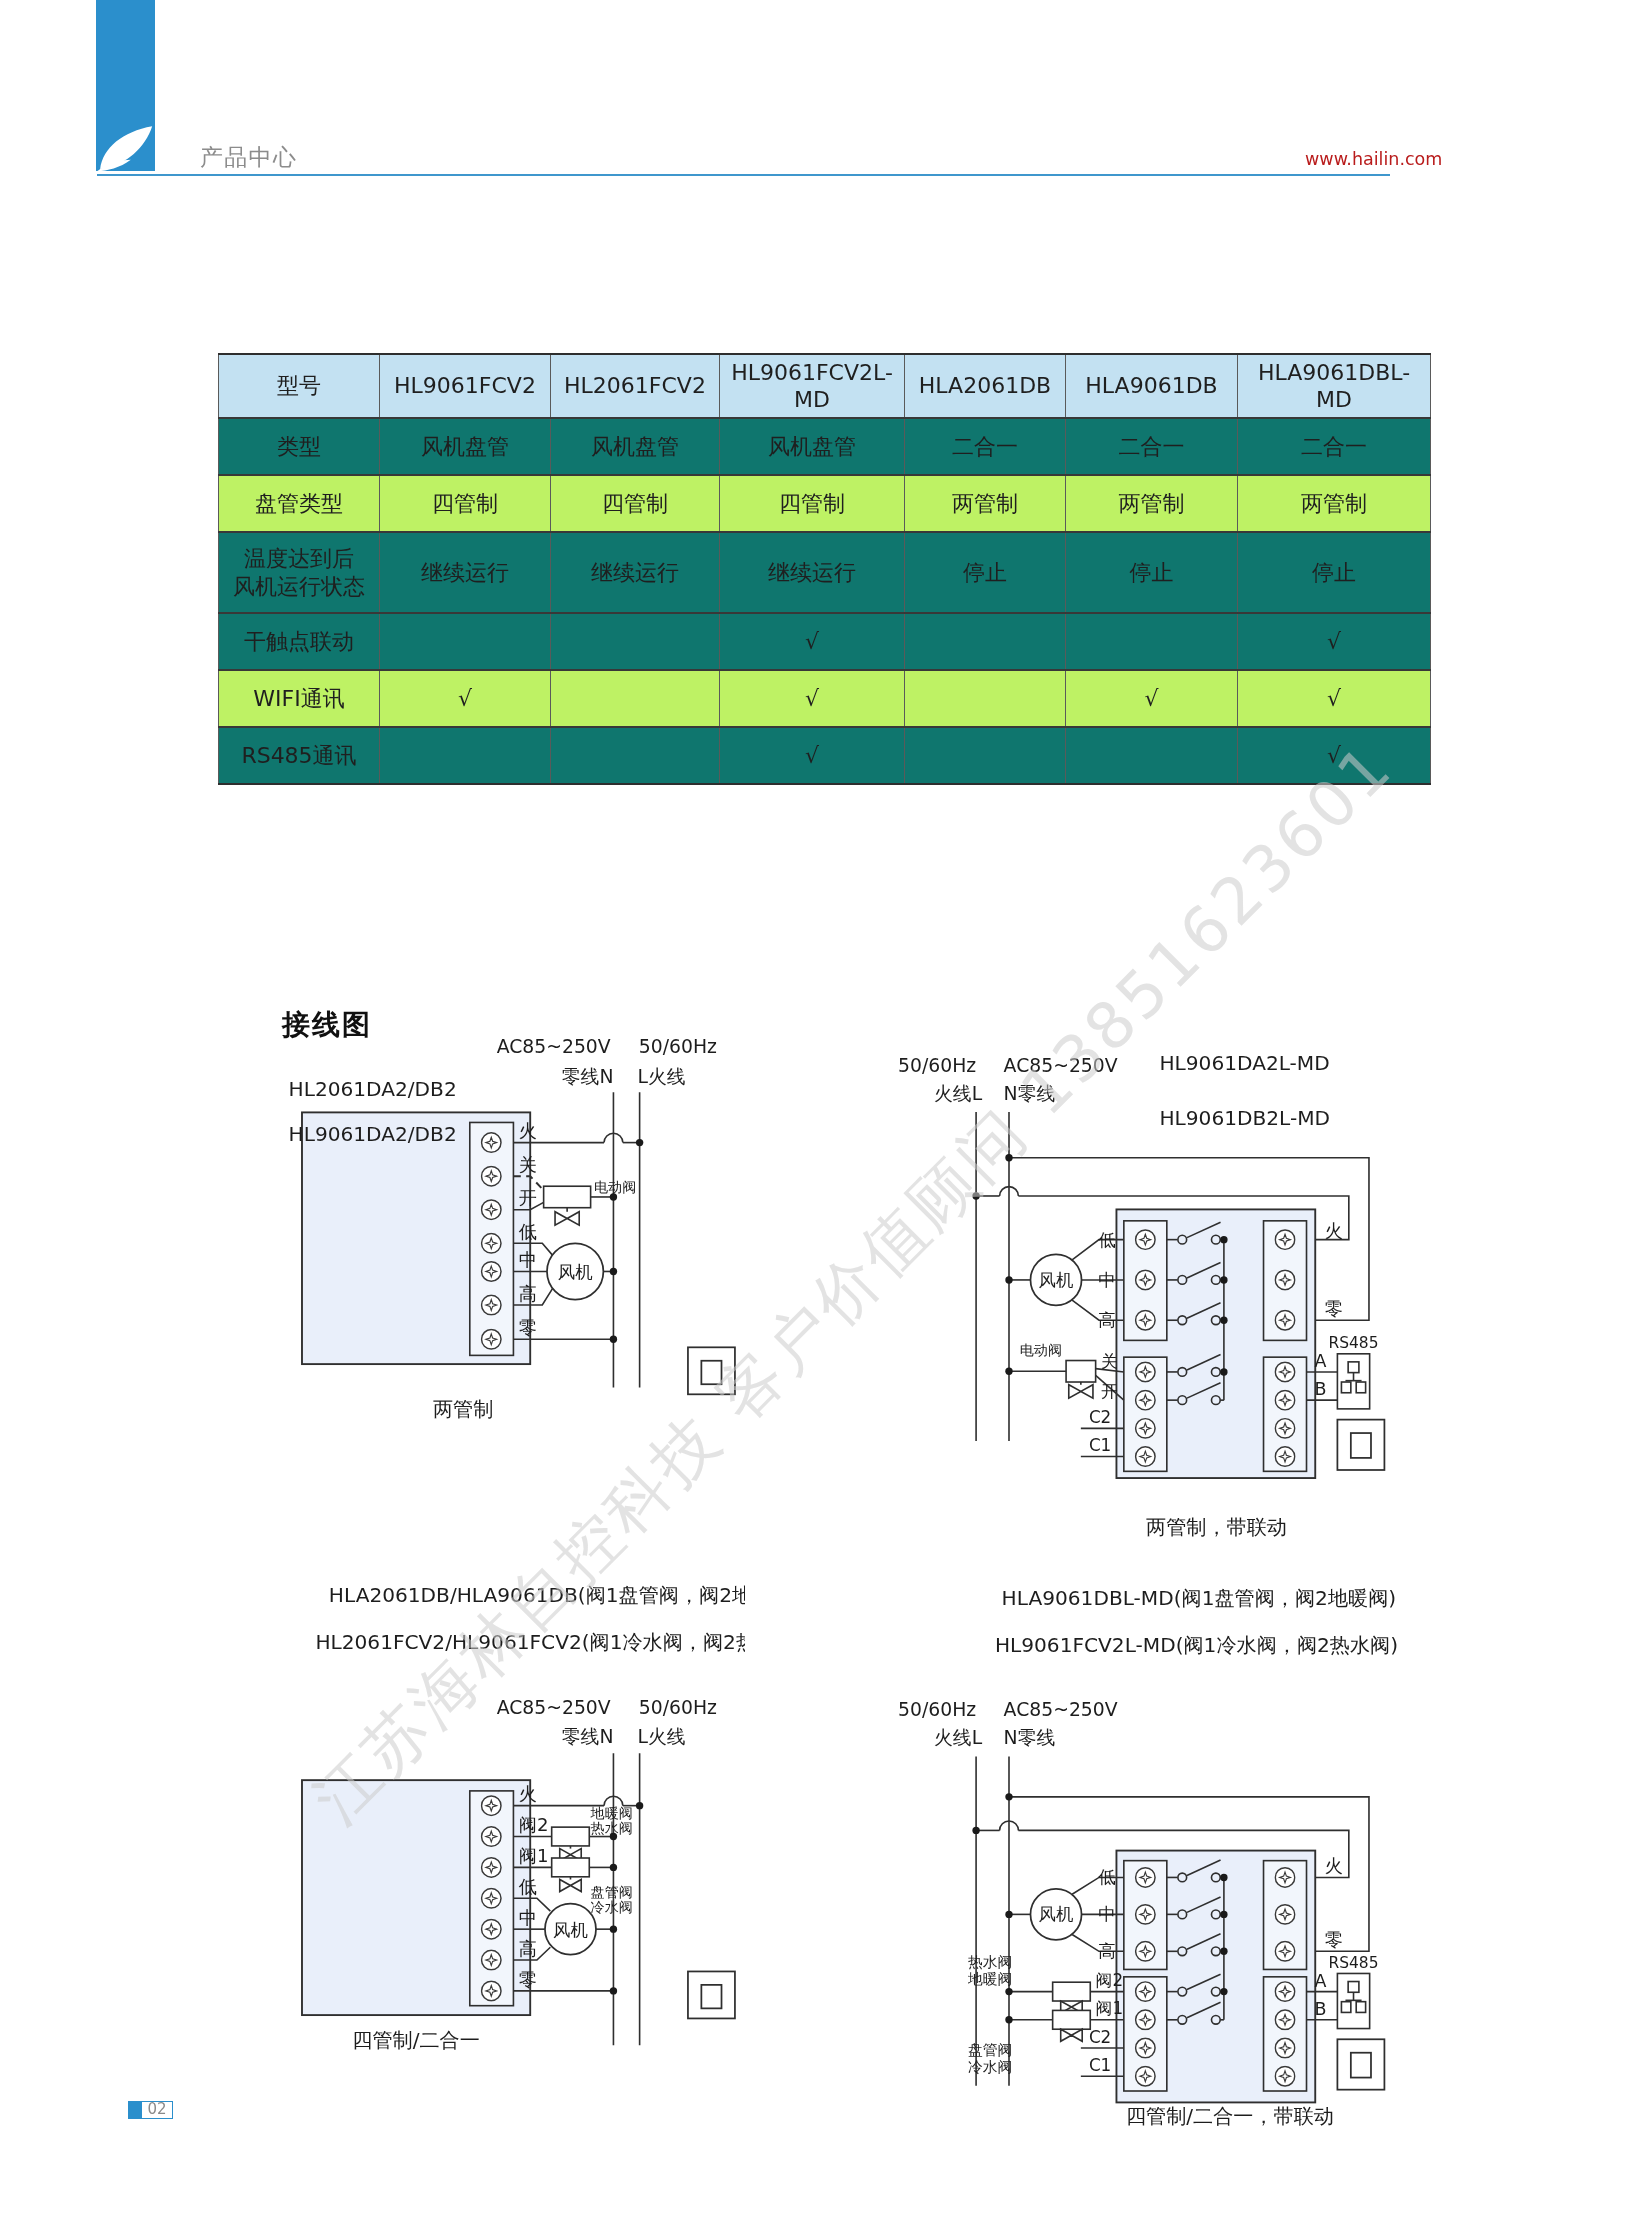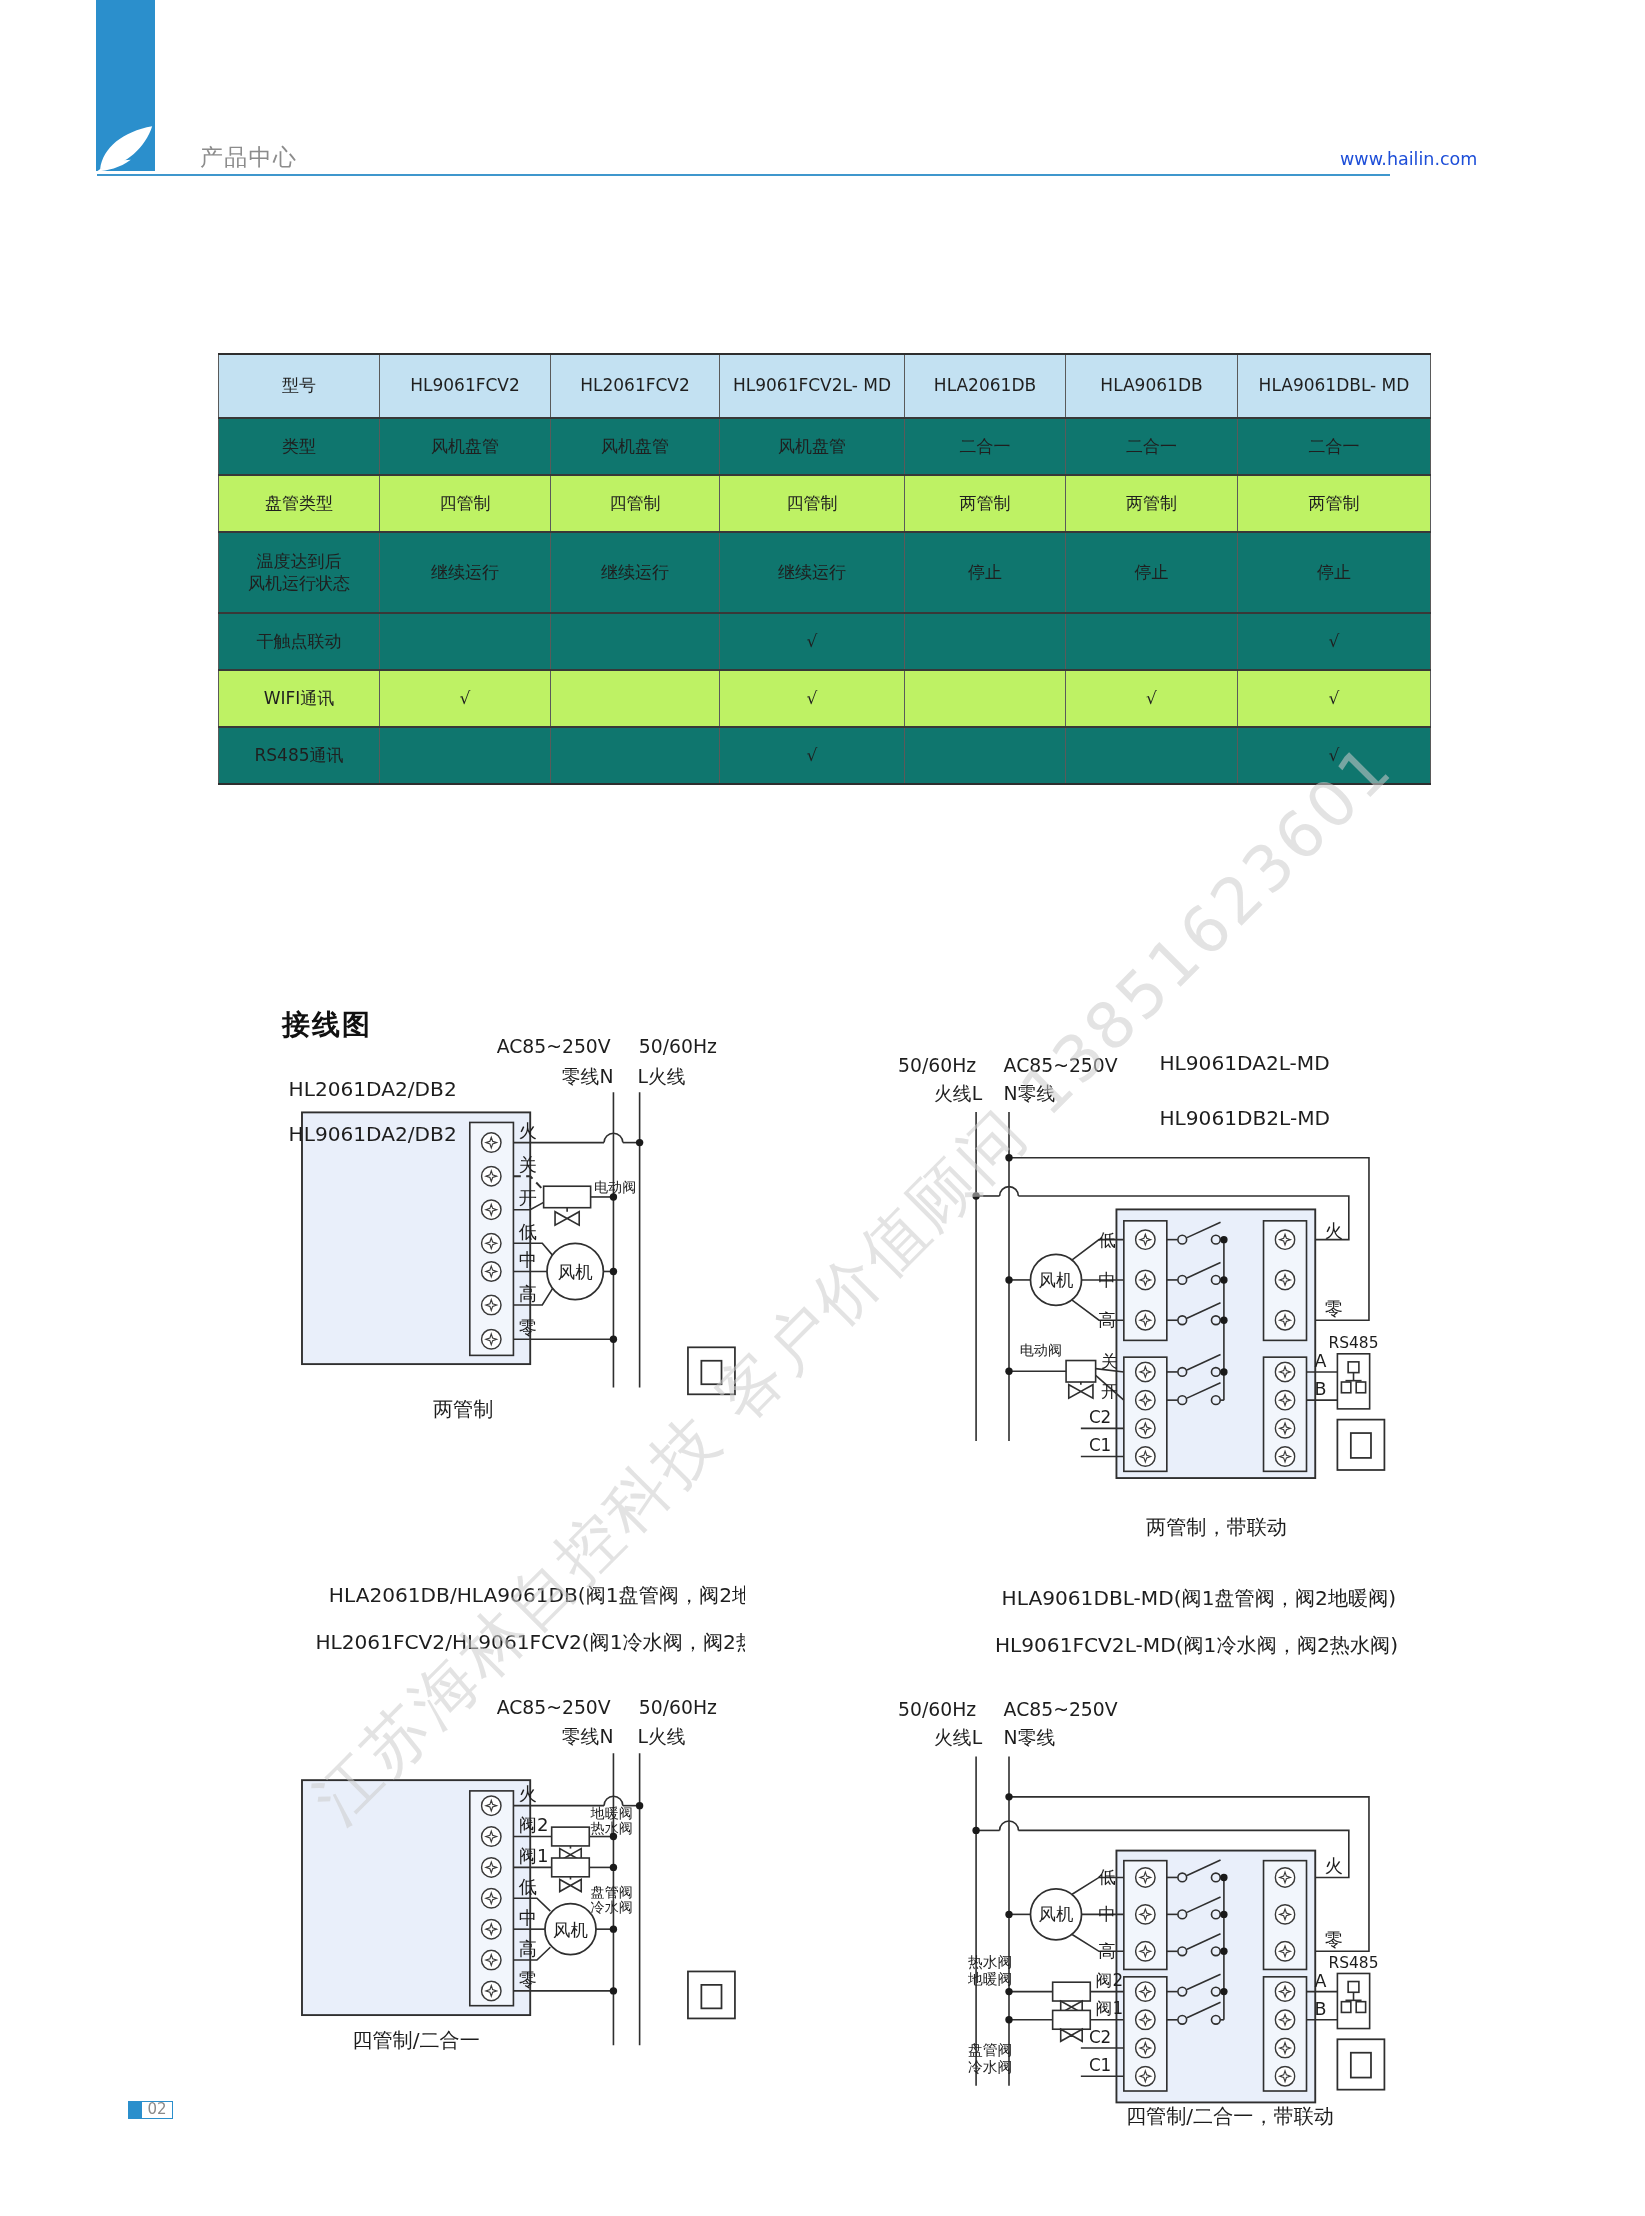--- a/index.html
+++ b/index.html
@@ -2,25 +2,25 @@
 <html style="font-size:10.7px"><head>
 <meta charset="utf-8">
 <style>
   html,body{margin:0;padding:0;background:#ffffff;}
   #page{position:relative;width:1645px;height:2216px;background:#fff;overflow:hidden;
         font-family:"DejaVu Sans","Liberation Sans",sans-serif;color:#1d1d1d;}
   .abs{position:absolute;}
   
   #blue-bar{left:96px;top:0;width:59px;height:171px;background:#2b8fcc;z-index:5;}
   #brand-title{left:200px;top:142px;font-size:23px;color:#8c8c8c;letter-spacing:1.3px;z-index:6;}
-  #site-url{left:1340px;top:149px;font-size:17.5px;color:#1d4ed8;z-index:6;}
+  #site-url{left:1305px;top:149px;font-size:17.5px;color:#b91c1c;z-index:6;}
   #header-rule{left:97px;top:174px;width:1293px;height:2px;background:#3f97cd;z-index:6;}
   
   #spec-table{left:218px;top:353px;width:1213px;z-index:10;}
-  table.spec{border-collapse:collapse;table-layout:fixed;width:1213px;font-size:17px;padding-left:44px;}
+  table.spec{border-collapse:collapse;table-layout:fixed;width:1213px;font-size:22px;padding-left:44px;}
   table.spec td{border-left:1.3px solid #5a5a5a;border-right:1.3px solid #5a5a5a;
     border-top:2px solid #383838;border-bottom:2px solid #383838;
     text-align:center;vertical-align:middle;padding:0;line-height:1.25;color:#1f1f1f;}
   tr.h-row td{background:#c3e1f2;height:62px;border-top:2px solid #2e2e2e;}
   tr.std td{height:55px;background:#0f766e;}
   tr.alt td{background:#bef264;}
   tr.big td{height:79px;}
   tr.last td{border-bottom:2.7px solid #2e2e2e;}
   
   #section-title{left:282px;top:1006px;font-size:28px;font-weight:bold;color:#101010;letter-spacing:2px;z-index:10;}

